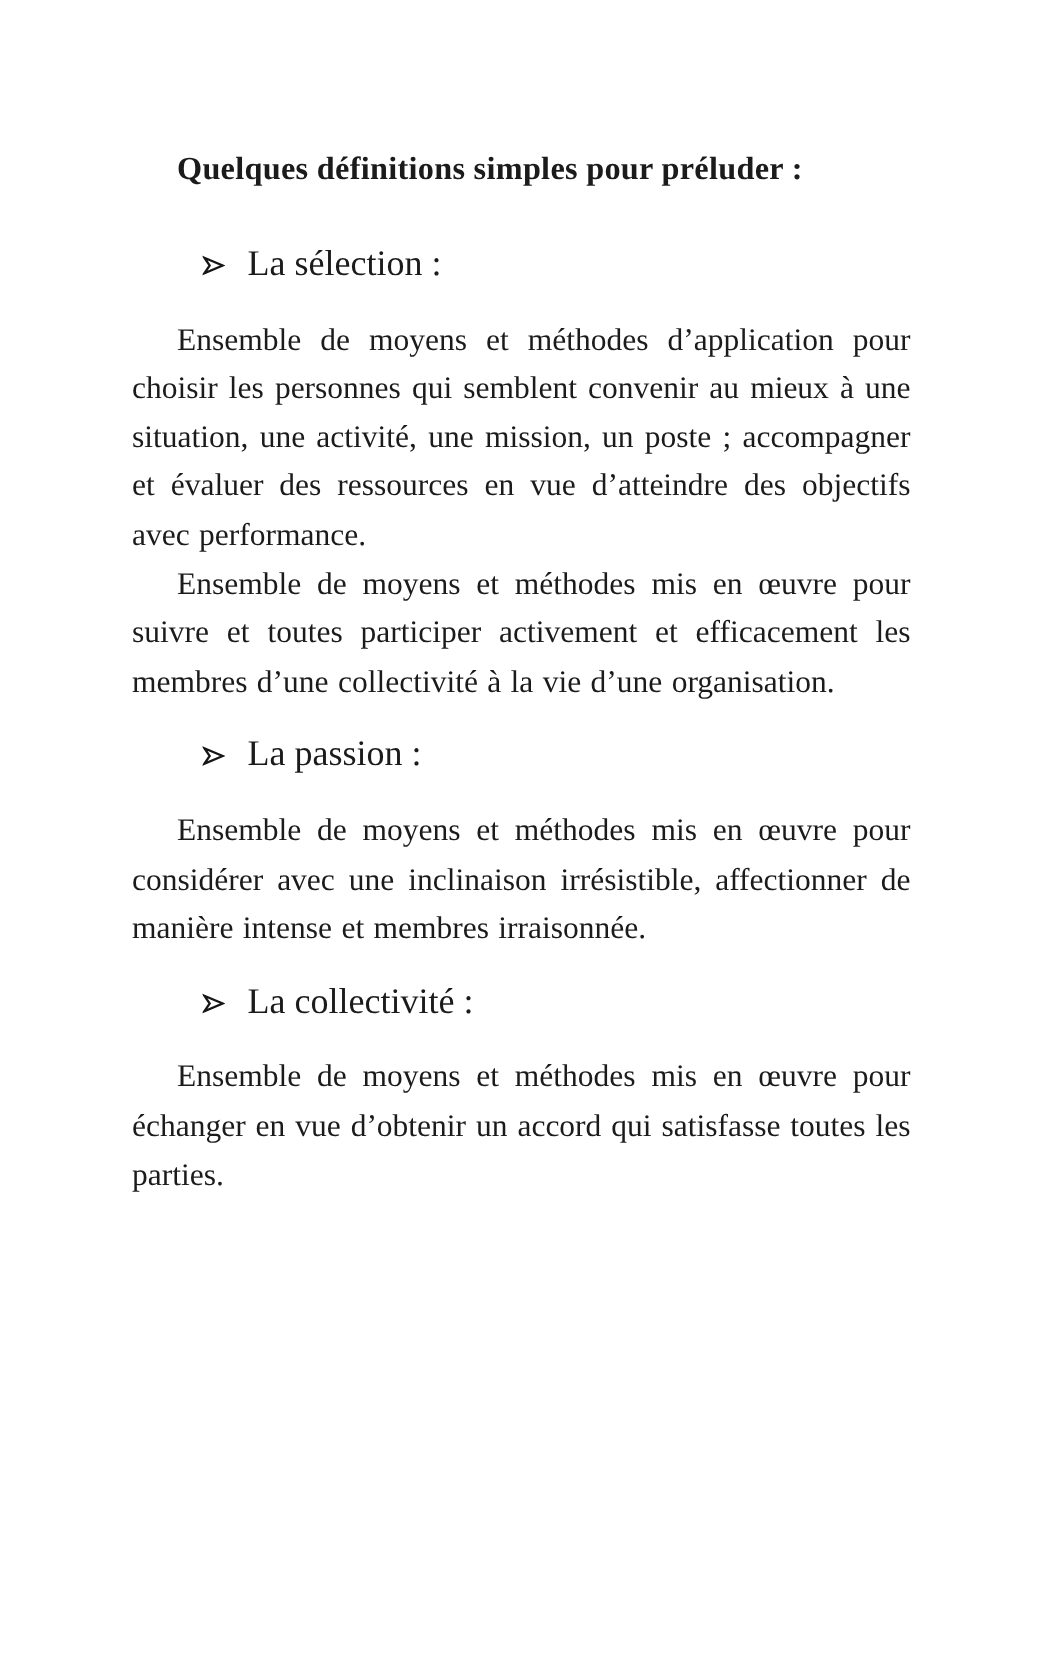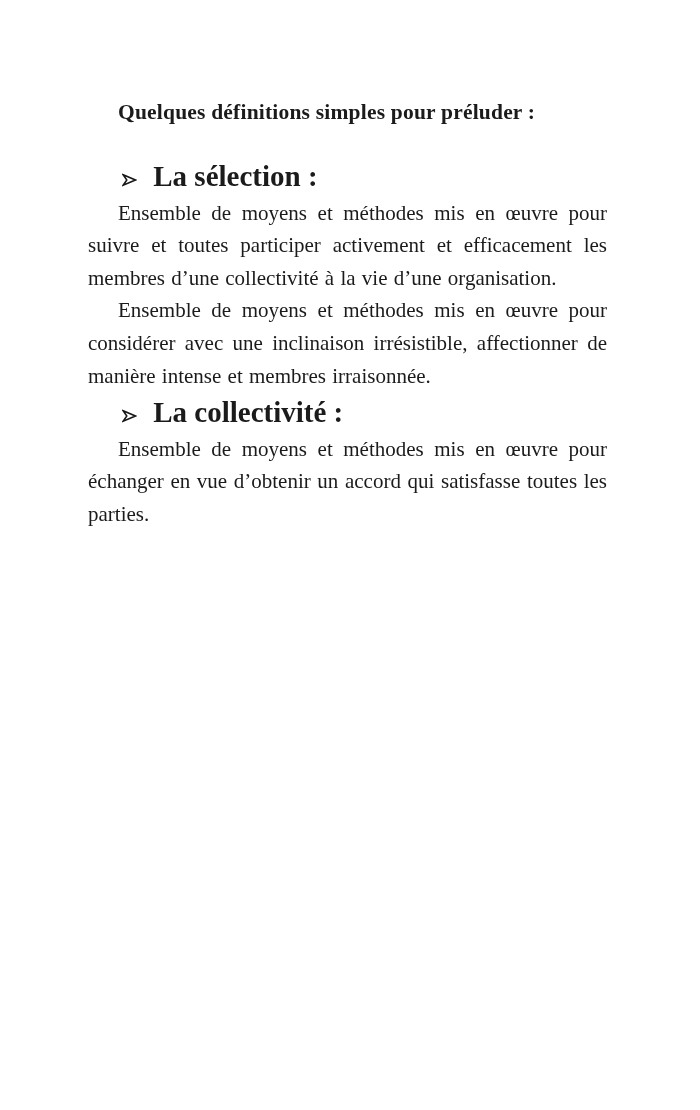--- a/index.html
+++ b/index.html
@@ -26,23 +26,23 @@
   }
   .doc-title {
     font-weight: bold;
     font-size: 21.5px;
     line-height: 33px;
     margin: 0 0 31px 0;
     padding-left: 30px;
     letter-spacing: 0.2px;
   }
   .bullet-heading {
-    font-weight: bold;
-    font-size: 29px;
-    margin: 4px;
+    font-weight: normal;
+    font-size: 24px;
+    margin: 17px;
     padding-left: 30px;
     line-height: 32.6px;
     white-space: nowrap;
   }
   .bullet-heading .bullet {
     display: inline-block;
     margin-right: 9px;
     line-height: 0;
   }
   .bullet-heading .bullet svg {
@@ -65,27 +65,36 @@
 
     <section class="definition-section">
       <h2 class="bullet-heading">
         <span class="bullet">
           <svg width="15" height="14" viewBox="0 0 15 14" aria-hidden="true">
             <path d="M1.2 1.8 L13.4 7 L1.2 12.2 L4.8 7 Z" fill="#ffffff" stroke="#161616" stroke-width="1.5" stroke-linejoin="miter"></path>
           </svg>
         </span>
         <span>La sélection :</span>
       </h2>
+      <p class="definition-paragraph">Ensemble de moyens et méthodes d’application pour choisir les personnes qui semblent convenir au mieux à une situation, une activité, une mission, un poste ; accompagner et évaluer des ressources en vue d’atteindre des objectifs avec performance.</p>
     </section>
 
     <section class="definition-section">
       <p class="definition-paragraph">Ensemble de moyens et méthodes mis en œuvre pour suivre et toutes participer activement et efficacement les membres d’une collectivité à la vie d’une organisation.</p>
     </section>
 
     <section class="definition-section">
+      <h2 class="bullet-heading">
+        <span class="bullet">
+          <svg width="15" height="14" viewBox="0 0 15 14" aria-hidden="true">
+            <path d="M1.2 1.8 L13.4 7 L1.2 12.2 L4.8 7 Z" fill="#ffffff" stroke="#161616" stroke-width="1.5" stroke-linejoin="miter"></path>
+          </svg>
+        </span>
+        <span>La passion :</span>
+      </h2>
       <p class="definition-paragraph">Ensemble de moyens et méthodes mis en œuvre pour considérer avec une inclinaison irrésistible, affectionner de manière intense et membres irraisonnée.</p>
     </section>
 
     <section class="definition-section">
       <h2 class="bullet-heading">
         <span class="bullet">
           <svg width="15" height="14" viewBox="0 0 15 14" aria-hidden="true">
             <path d="M1.2 1.8 L13.4 7 L1.2 12.2 L4.8 7 Z" fill="#ffffff" stroke="#161616" stroke-width="1.5" stroke-linejoin="miter"></path>
           </svg>
         </span>

